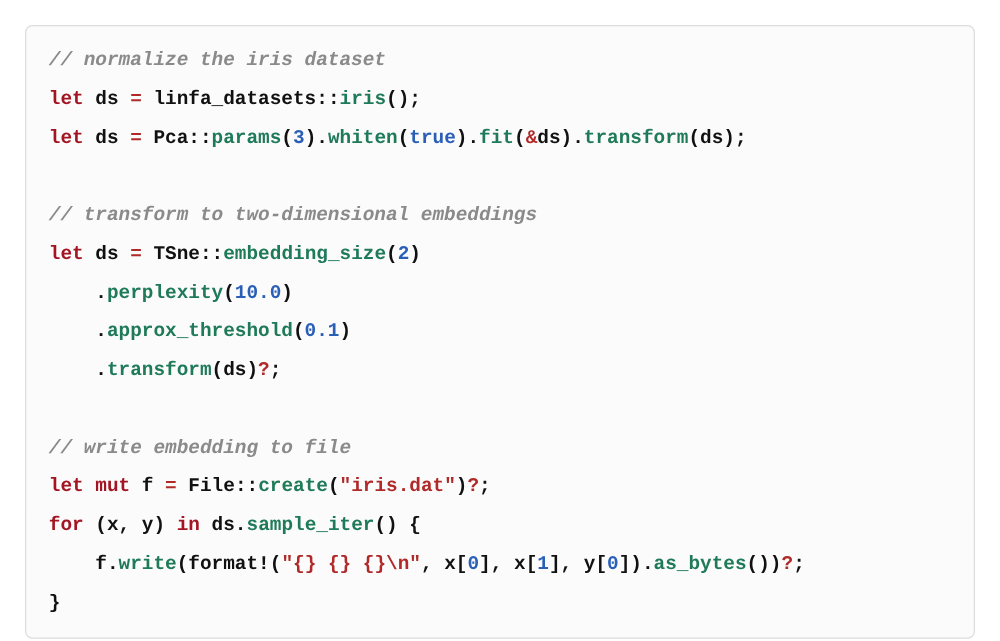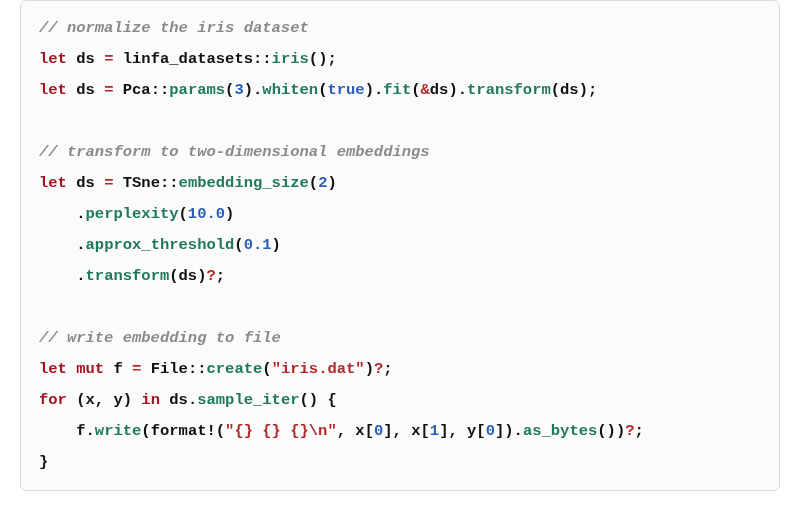--- a/index.html
+++ b/index.html
@@ -6,21 +6,21 @@
     margin: 0;
     padding: 0;
     background: #ffffff;
     font-family: "Courier New", Courier, monospace;
     display: flex;
     justify-content: center;
     align-items: flex-start;
   }
   .code-block {
     width: 760px;
-    margin: 0 auto;
+    margin: 20px auto;
     padding: 12px 18px 12px 18px;
     border: 1px solid #dcdcdc;
     border-radius: 6px;
     background: #fbfbfb;
     box-sizing: border-box;
   }
   pre {
     margin: 0;
     font-family: "Courier New", Courier, monospace;
     font-size: 15.5px;

